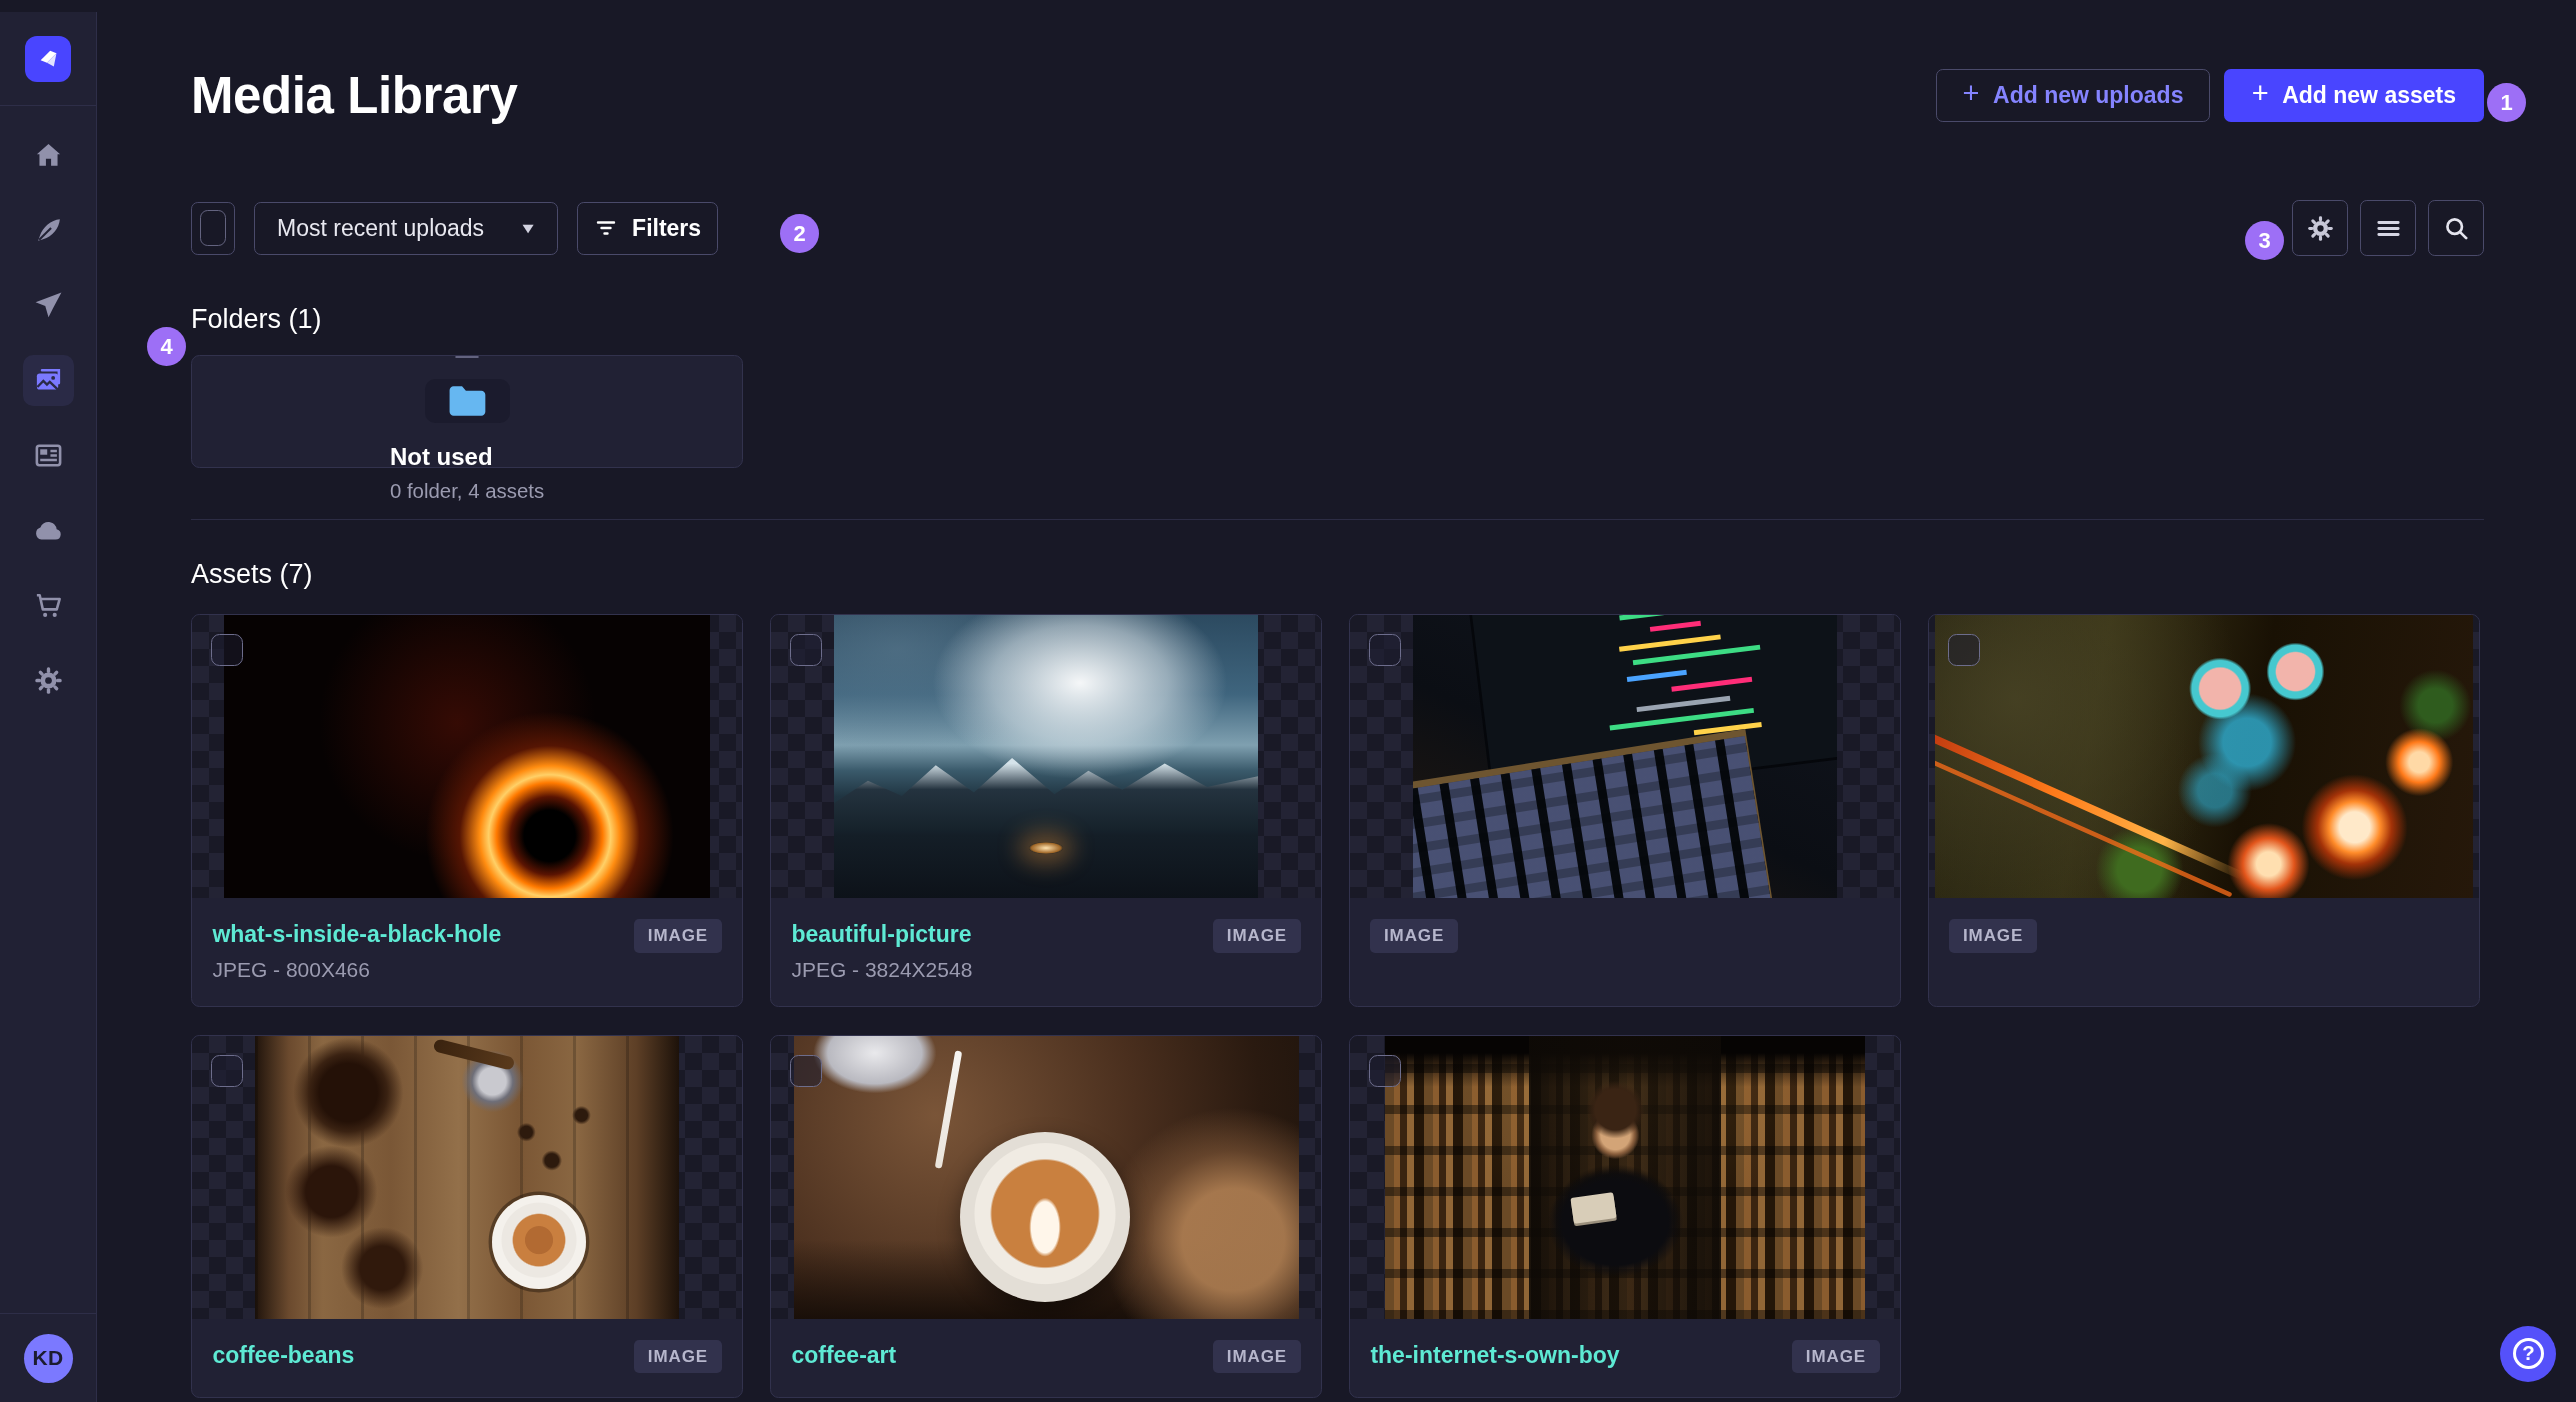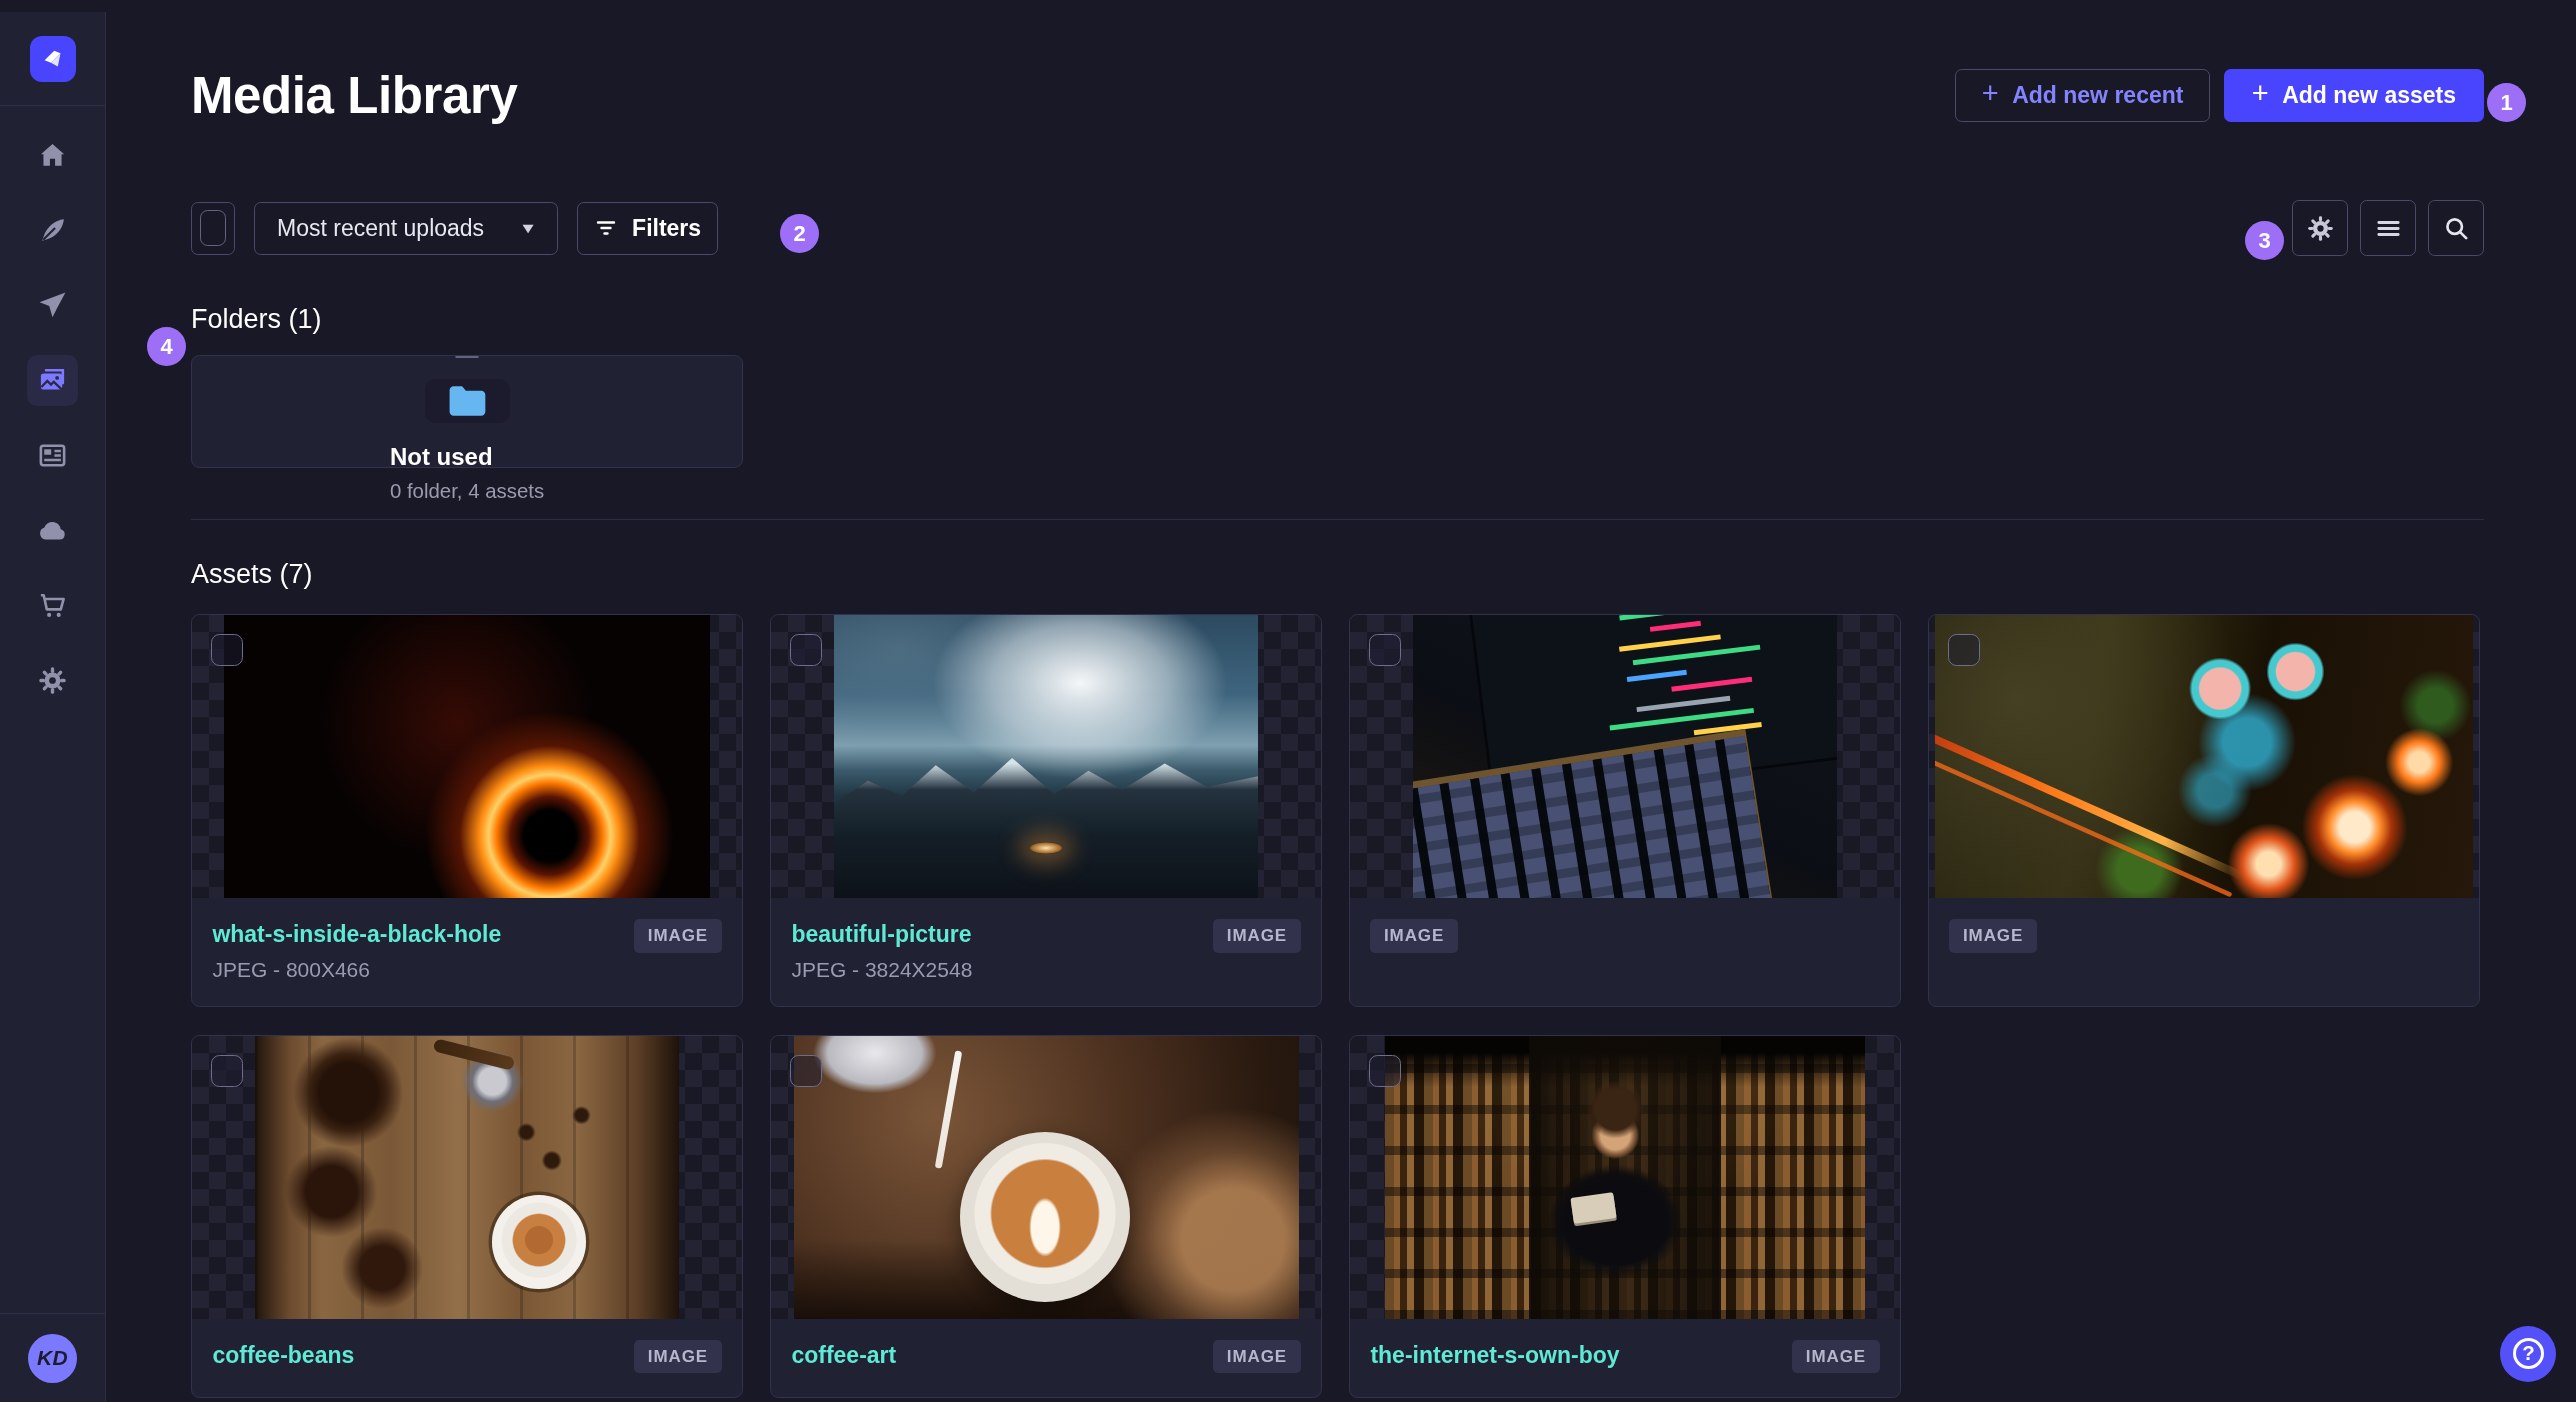--- a/index.html
+++ b/index.html
@@ -6,23 +6,23 @@
   html,body { width:2576px; height:1402px; overflow:hidden; }
   body {
     background:#181826;
     font-family:"Liberation Sans", sans-serif;
     color:#fff;
     position:relative;
   }
 
   
   .sidebar {
-    position:fixed; left:0; top:12px; bottom:0; width:106px;
+    position:fixed; left:0; top:12px; bottom:0; width:97px;
     background:#212134; border-right:0.9px solid #2e2e48;
-    display:flex; flex-direction:column; align-items:center; z-index:5;font-style:italic;
+    display:flex; flex-direction:column; align-items:center; z-index:5;
   }
   .logo-wrap { width:100%; height:94px; display:flex; align-items:center; justify-content:center; border-bottom:0.9px solid #2e2e48; }
   .logo { width:46px; height:46px; border-radius:12px; background:#4945ff; display:flex; align-items:center; justify-content:center; cursor:pointer; }
   .nav { padding-top:24px; display:flex; flex-direction:column; gap:24px; align-items:center; }
   .nav-item { width:51px; height:51px; border-radius:10.2px; display:flex; align-items:center; justify-content:center; color:#9191ab; cursor:pointer; --hole:#212134; }
   .nav-item.active { background:#2a2a46; color:#7b79ff; --hole:#2a2a46; }
   .nav-item svg { width:31px; height:31px; }
   .avatar-wrap { position:absolute; bottom:0; left:0; width:100%; height:89px; border-top:0.9px solid #2e2e48; display:flex; align-items:center; justify-content:center; }
   .avatar { width:49px; height:49px; border-radius:50%; background:#7b79ff; color:#1c1c30; font-weight:700; font-size:21px; display:flex; align-items:center; justify-content:center; cursor:pointer; letter-spacing:0.4px; }
 
@@ -281,21 +281,21 @@
   </div>
 </aside>
 
 <main class="main">
 
   <div class="header">
     <h1 class="page-title">Media Library</h1>
     <div class="header-actions">
       <button class="btn btn-ghost">
         <span class="plus">+</span>
-        <span>Add new recent</span>
+        <span>Add new uploads</span>
       </button>
       <button class="btn btn-primary">
         <span class="plus">+</span>
         <span>Add new assets</span>
       </button>
     </div>
   </div>
 
   <div class="controls">
     <div class="controls-left">

